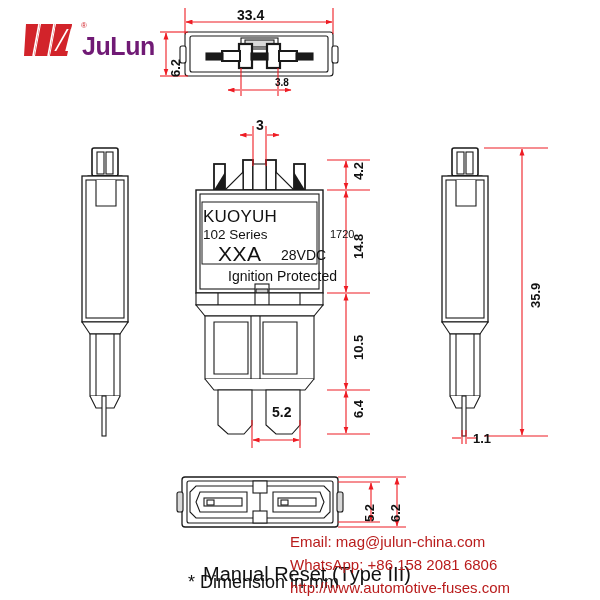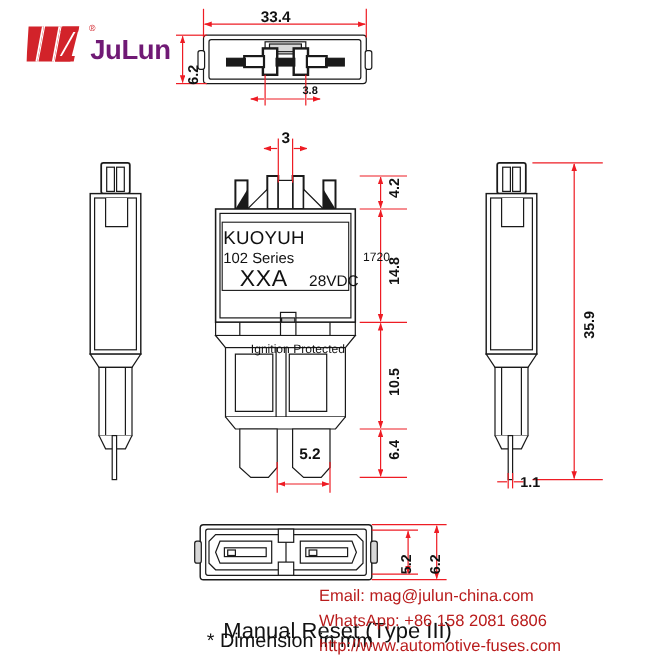--- a/index.html
+++ b/index.html
@@ -64,21 +64,21 @@
     position: absolute;
     white-space: nowrap;
     line-height: 1;
     color: #111;
   }
   #lbl-brand     { left: 203px; top: 208px; font-size: 17px; letter-spacing: 0.2px; text-align: center;}
   #lbl-series    { left: 203px; top: 228px; font-size: 13.5px; }
   #lbl-code      { left: 330px; top: 229px; font-size: 11px; }
   #lbl-rating    { left: 218px; top: 243px; font-size: 21px; letter-spacing: 0.5px;}
   #lbl-voltage   { left: 281px; top: 248px; font-size: 14px; }
-  #lbl-ignition  { left: 228px; top: 269px; font-size: 11px; margin-top: 44px; }
+  #lbl-ignition  { left: 228px; top: 269px; font-size: 14px; }
 
   
   .dim {
     position: absolute;
     color: #111;
     font-size: 13px;
     font-weight: bold;
     white-space: nowrap;
     line-height: 1;
   }

